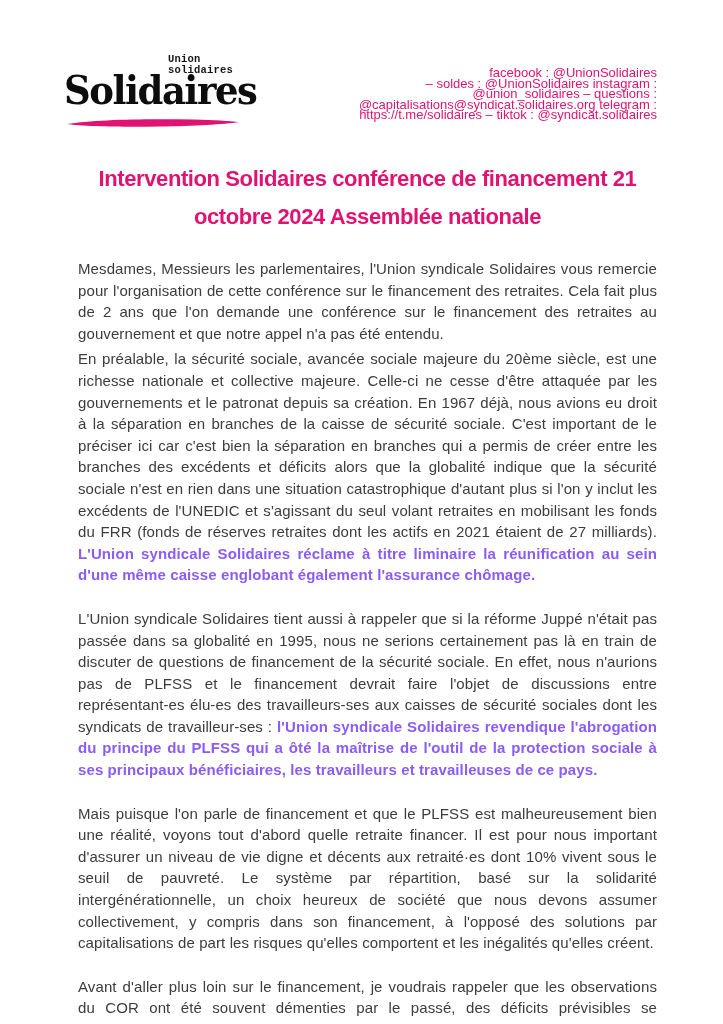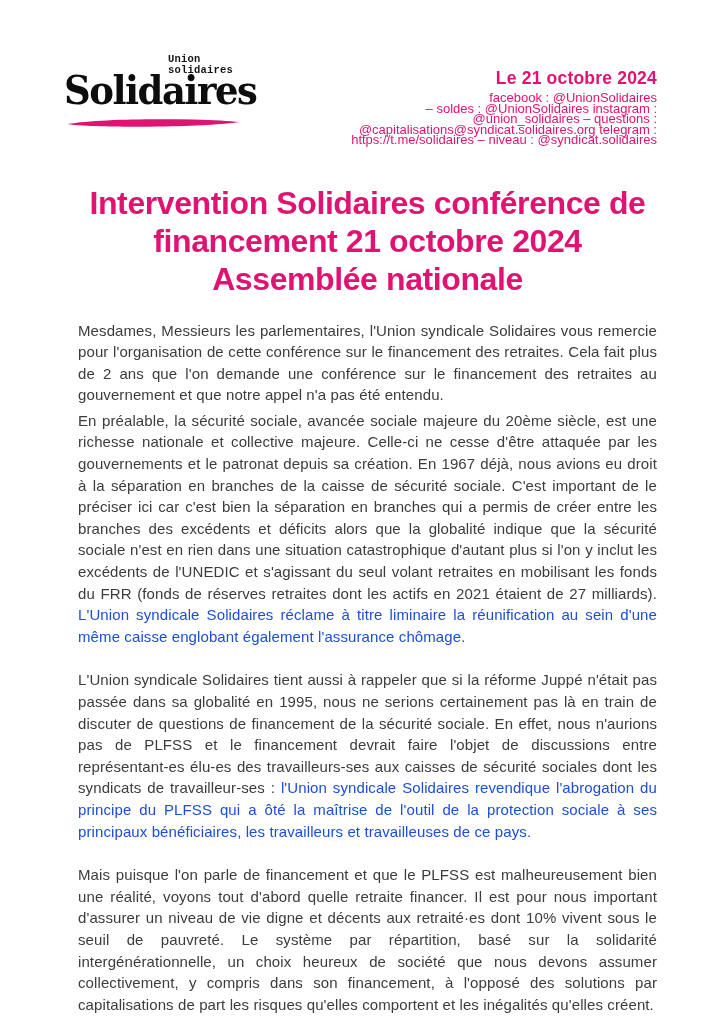--- a/index.html
+++ b/index.html
@@ -39,65 +39,64 @@
     font-size: 17.5px; font-weight: 700; letter-spacing: 0.2px;
     margin-bottom: 4px;
   }
   .social-line {
     color: var(--pink);
     font-size: 13px; font-weight: 400; line-height: 10.5px;
   }
 
   
   .doc-title {
-    margin-top: 38px;
+    margin-top: 22px;
     text-align: center;
     color: var(--pink);
-    font-size: 32px;
+    font-size: 22px;
     font-weight: 700;
     line-height: 38px;
     letter-spacing: -0.4px;
   }
 
   
   .body-text { margin-top: 22px; }
   .para {
     font-size: 15px;
     line-height: 21.6px;
     color: #3c3c3c;
     text-align: justify;
     margin-bottom: 22px;
     letter-spacing: 0.1px;
   }
   .para.no-gap { margin-bottom: 4px; }
-  .bold-run { font-weight: 400; color: #1d4ed8; }
+  .bold-run { font-weight: 700; color: #8b5cf6; }
 
   :root { --pink: #e01372; }
 </style>
 </head>
 <body>
 
 <div class="page">
 
   <header class="header">
     <div class="logo">
       <span class="logo-union"><span>Union</span><br><span>solidaires</span></span>
       <span class="logo-main">Solidaires</span>
       <svg class="logo-swoosh" width="178" height="14" viewBox="0 0 178 14">
         <path d="M3,8 C30,3.5 80,2.5 130,3.5 C150,4 166,5 175,6.2 C160,8.2 130,10 95,10.5 C60,11 20,10.5 3,8 Z" fill="#e01372"></path>
       </svg>
     </div>
     <div class="header-right">
-      <div class="doc-date">Le 21 octobre 2024</div>
       <div class="social-block">
         <div class="social-line">facebook : @UnionSolidaires</div>
         <div class="social-line">– soldes : @UnionSolidaires  instagram :</div>
         <div class="social-line">@union_solidaires – questions :</div>
         <div class="social-line">@capitalisations@syndicat.solidaires.org  telegram :</div>
-        <div class="social-line">https://t.me/solidaires – niveau : @syndicat.solidaires</div>
+        <div class="social-line">https://t.me/solidaires – tiktok : @syndicat.solidaires</div>
       </div>
     </div>
   </header>
 
   <h1 class="doc-title">Intervention Solidaires conférence de financement 21 octobre 2024 Assemblée nationale</h1>
 
   <main class="body-text">
 
     <p class="para no-gap">
       <span>Mesdames, Messieurs les parlementaires, l'Union syndicale Solidaires vous remercie pour l'organisation de cette conférence sur le financement des retraites. Cela fait plus de 2 ans que l'on demande une conférence sur le financement des retraites au gouvernement et que notre appel n'a pas été entendu.</span>

